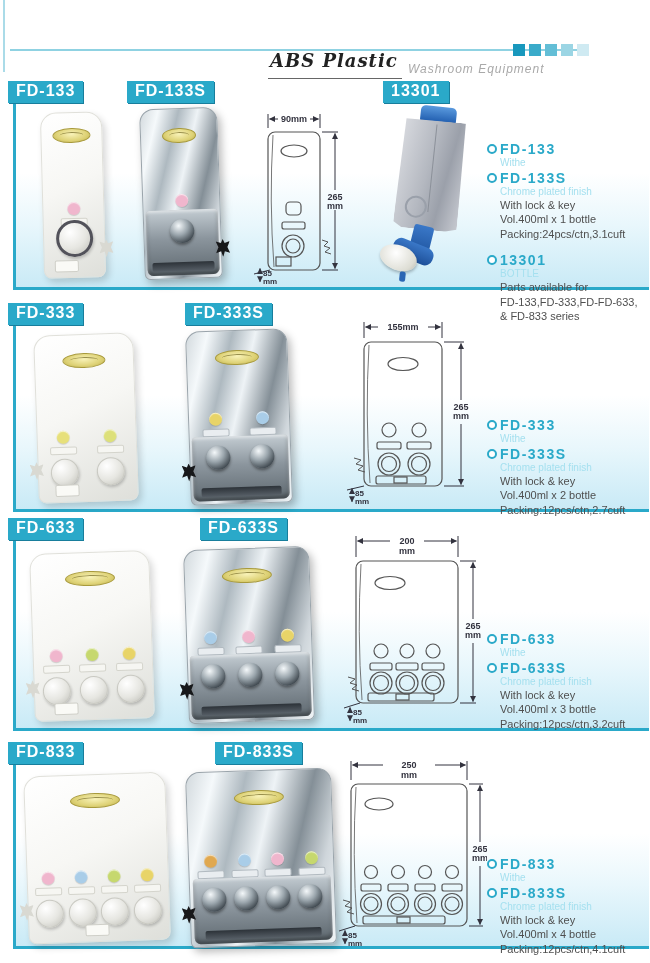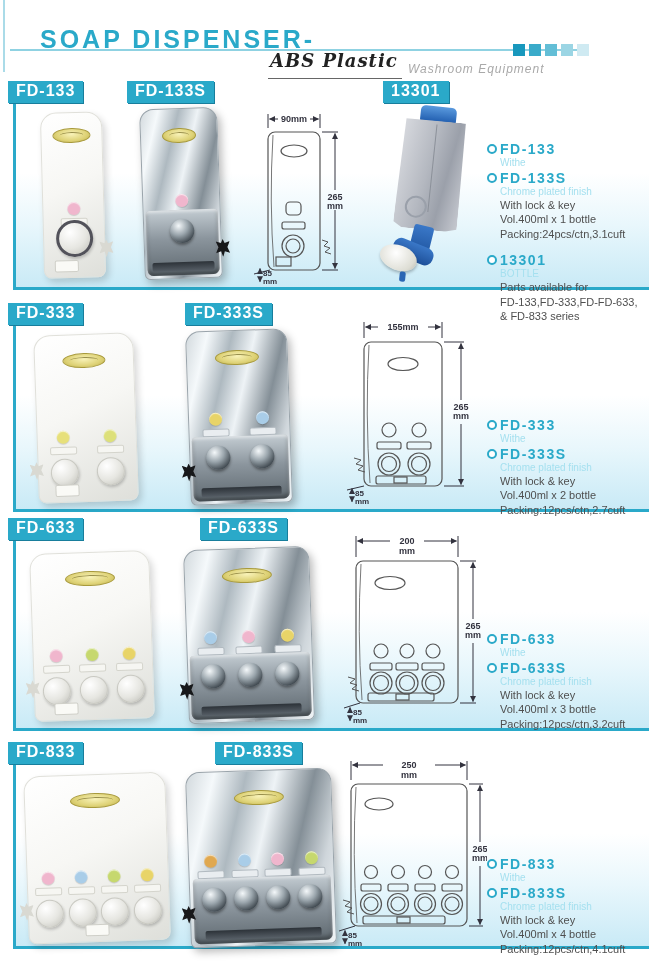--- a/index.html
+++ b/index.html
@@ -118,21 +118,20 @@
   svg.drawing { position:absolute; z-index:2; }
   .dim { font-size:9px; font-weight:bold; fill:#33333f; font-family:"Liberation Sans",sans-serif; }
   .dim-s { font-size:8px; font-weight:bold; fill:#33333f; font-family:"Liberation Sans",sans-serif; }
 </style>
 </head>
 <body>
 
 <div class="page">
 
   <div class="corner-line"></div>
-  <div class="page-title">SOAP DISPENSER-</div>
   <div class="title-underline"></div>
   <div class="squares">
     <span class="square" style="background: rgb(24, 152, 189);"></span>
     <span class="square" style="background: rgb(58, 171, 202);"></span>
     <span class="square" style="background: rgb(99, 190, 214);"></span>
     <span class="square" style="background: rgb(155, 213, 228);"></span>
     <span class="square" style="background: rgb(207, 234, 242);"></span>
   </div>
   <div class="subtitle">ABS Plastic</div>
   <div class="subtitle-underline"></div>

